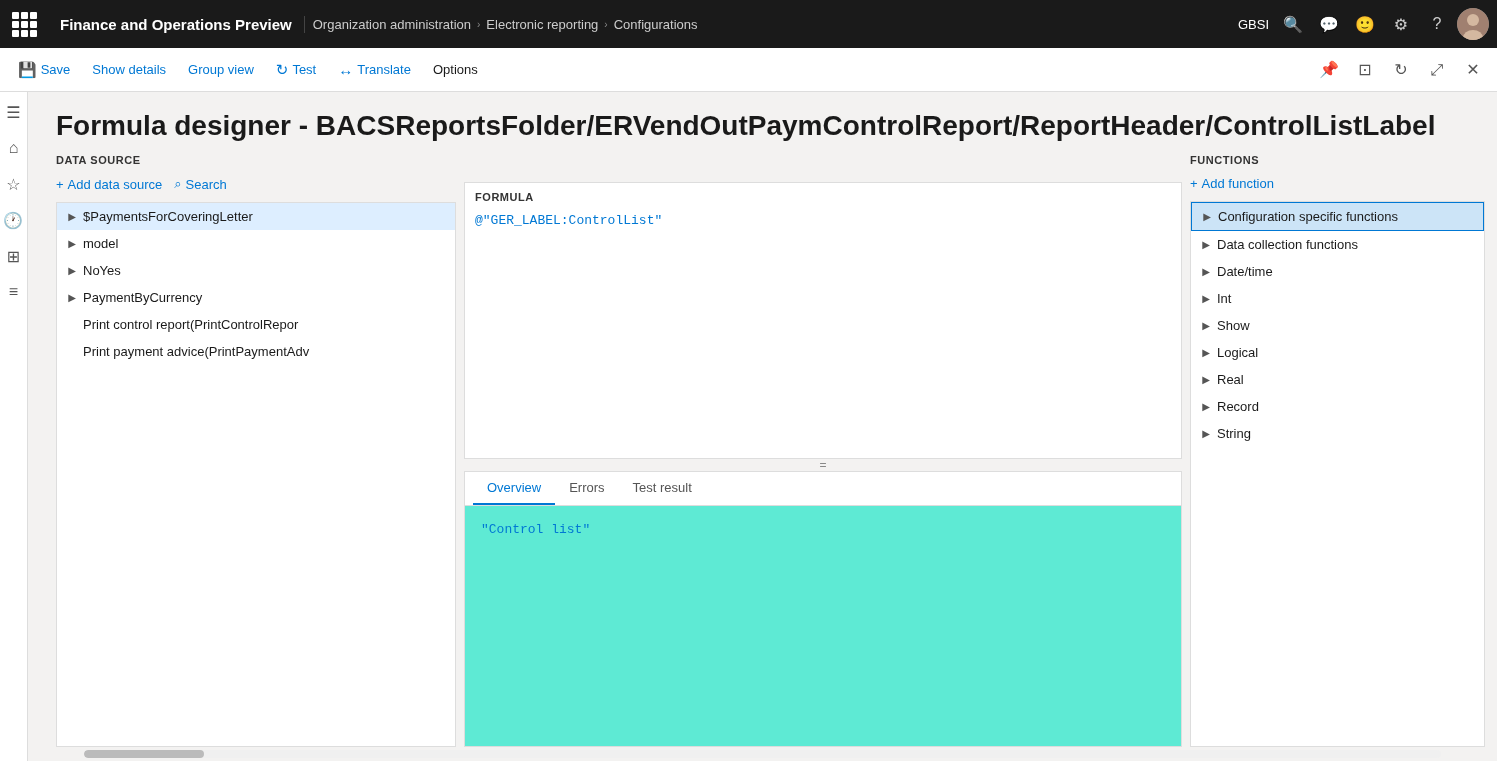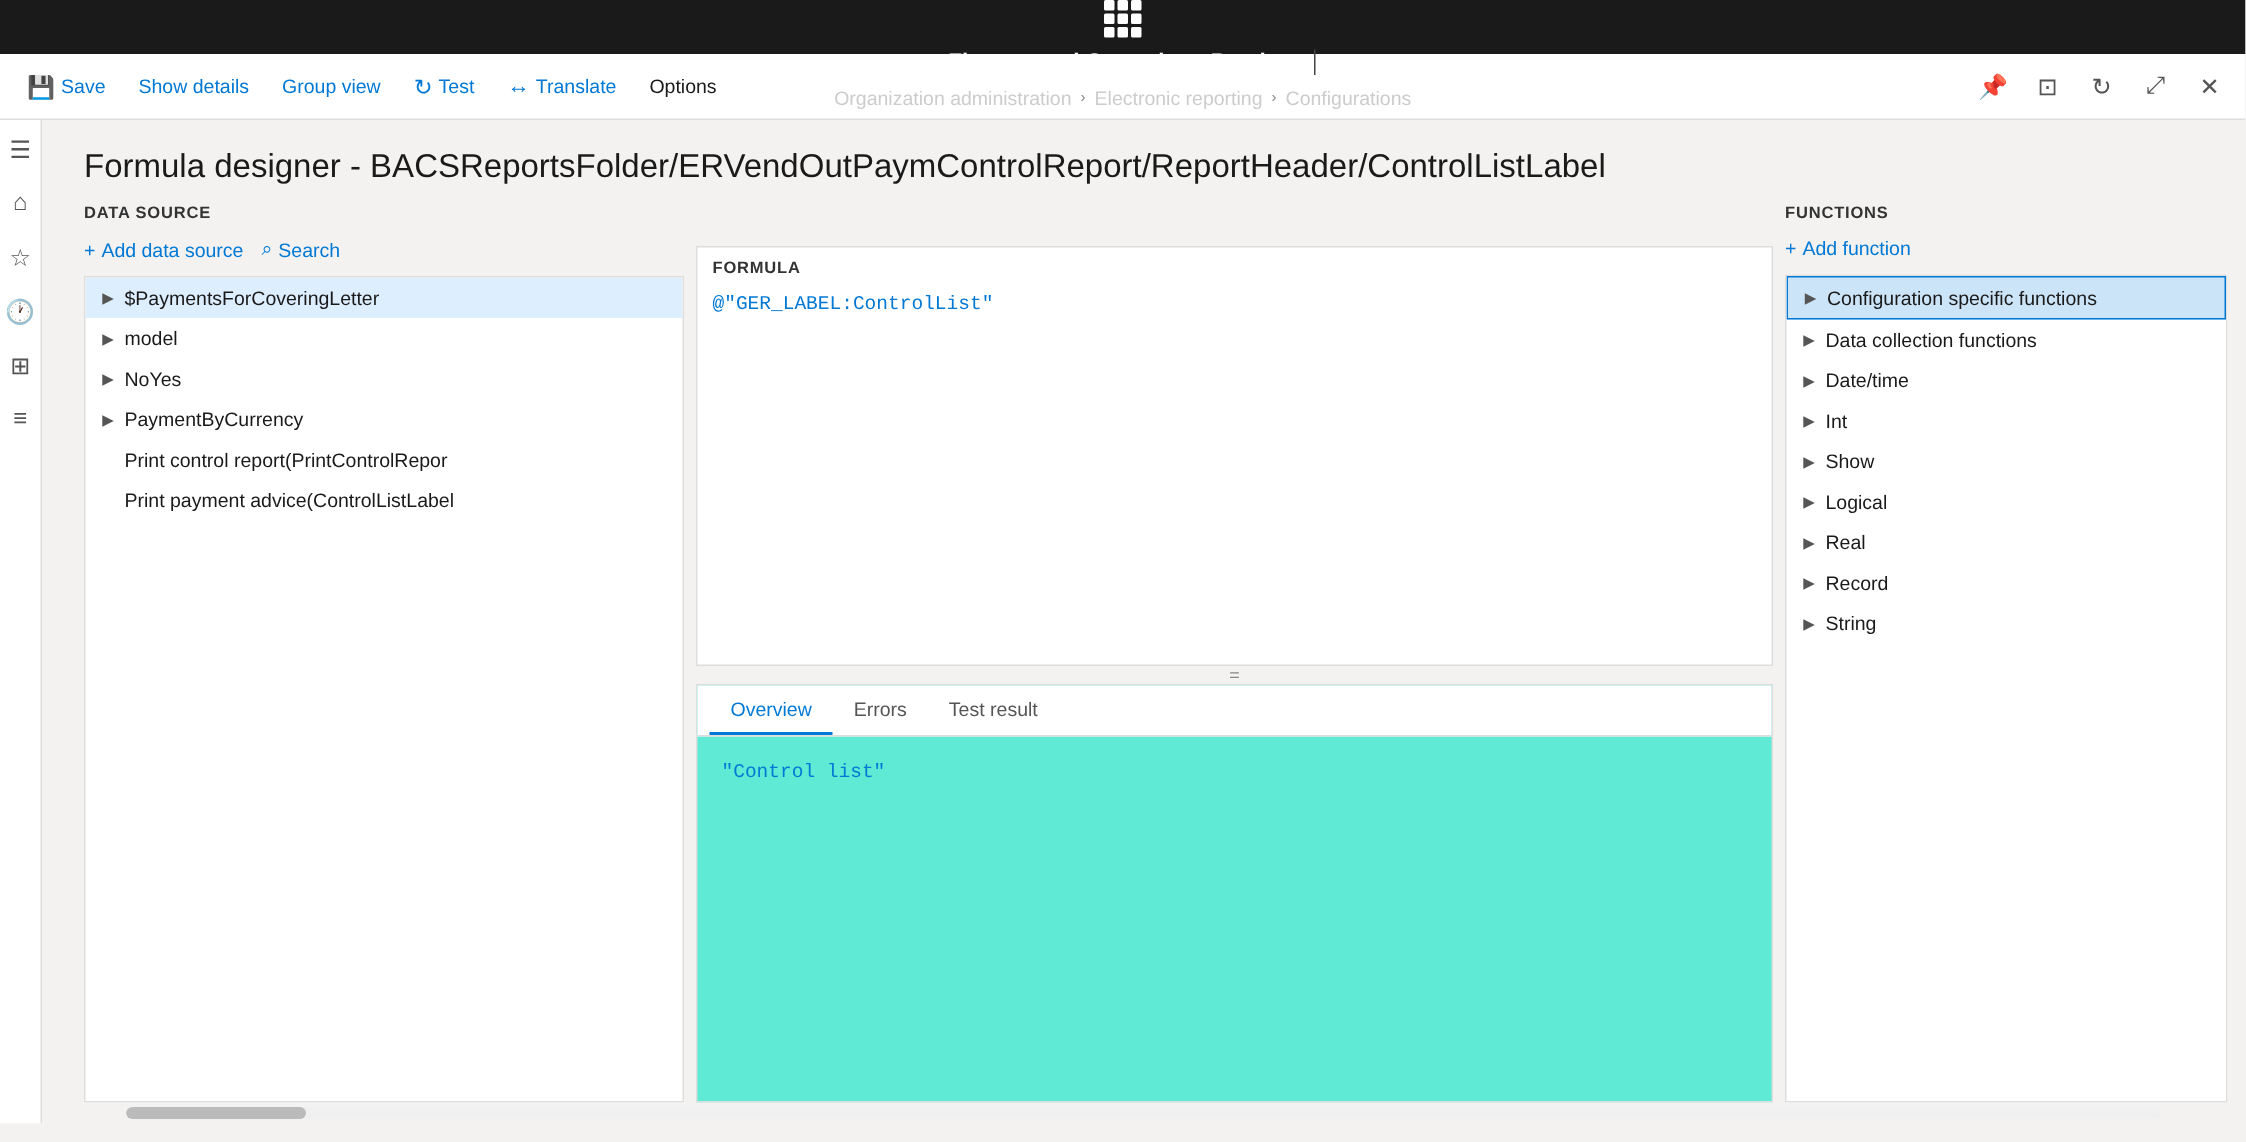--- a/index.html
+++ b/index.html
@@ -4,24 +4,23 @@
   <style>
     * { box-sizing: border-box; margin: 0; padding: 0; }
     body { font-family: 'Segoe UI', Arial, sans-serif; font-size: 13px; background: #f3f2f1; overflow: hidden; }
 
     
     .top-bar {
       display: flex;
       align-items: center;
       background: #1a1a1a;
       color: #fff;
-      height: 36px;
+      height: 48px;
       padding: 0 8px;
       gap: 8px;
-      flex-direction: column;
     }
     .top-bar-grid {
       width: 32px;
       height: 32px;
       display: flex;
       align-items: center;
       justify-content: center;
       cursor: pointer;
     }
     .grid-icon { display: grid; grid-template-columns: repeat(3,7px); gap: 2px; }
@@ -86,22 +85,22 @@
 
     
     .content-area { flex: 1; display: flex; flex-direction: column; background: #f3f2f1; overflow: hidden; }
 
     
     .page-title-bar {
       background: #f3f2f1;
       padding: 18px 28px 8px 28px;
     }
     .page-title {
-      font-size: 22px;
-      font-weight: 400;
+      font-size: 28px;
+      font-weight: 700;
       color: #1a1a1a;
     }
 
     
     .formula-layout {
       display: flex;
       flex: 1;
       margin: 0 12px 0 28px;
       gap: 0;
       overflow: hidden;
@@ -405,21 +404,21 @@
           <div class="tree-item">
             <div class="tree-chevron">▶</div>
             <span>PaymentByCurrency</span>
           </div>
           <div class="tree-item">
             <div class="tree-chevron" style="visibility:hidden;">▶</div>
             <span>Print control report(PrintControlRepor</span>
           </div>
           <div class="tree-item">
             <div class="tree-chevron" style="visibility:hidden;">▶</div>
-            <span>Print payment advice(ControlListLabel</span>
+            <span>Print payment advice(PrintPaymentAdv</span>
           </div>
         </div>
       </div>
 
       <div class="formula-panel">
 
         <div style="margin: 0 0 0 8px; display:flex; flex-direction:column; flex:1; min-height:0;">
           <div style="height:4px;"></div>
           <div class="formula-top">
             <div class="formula-label">FORMULA</div>

